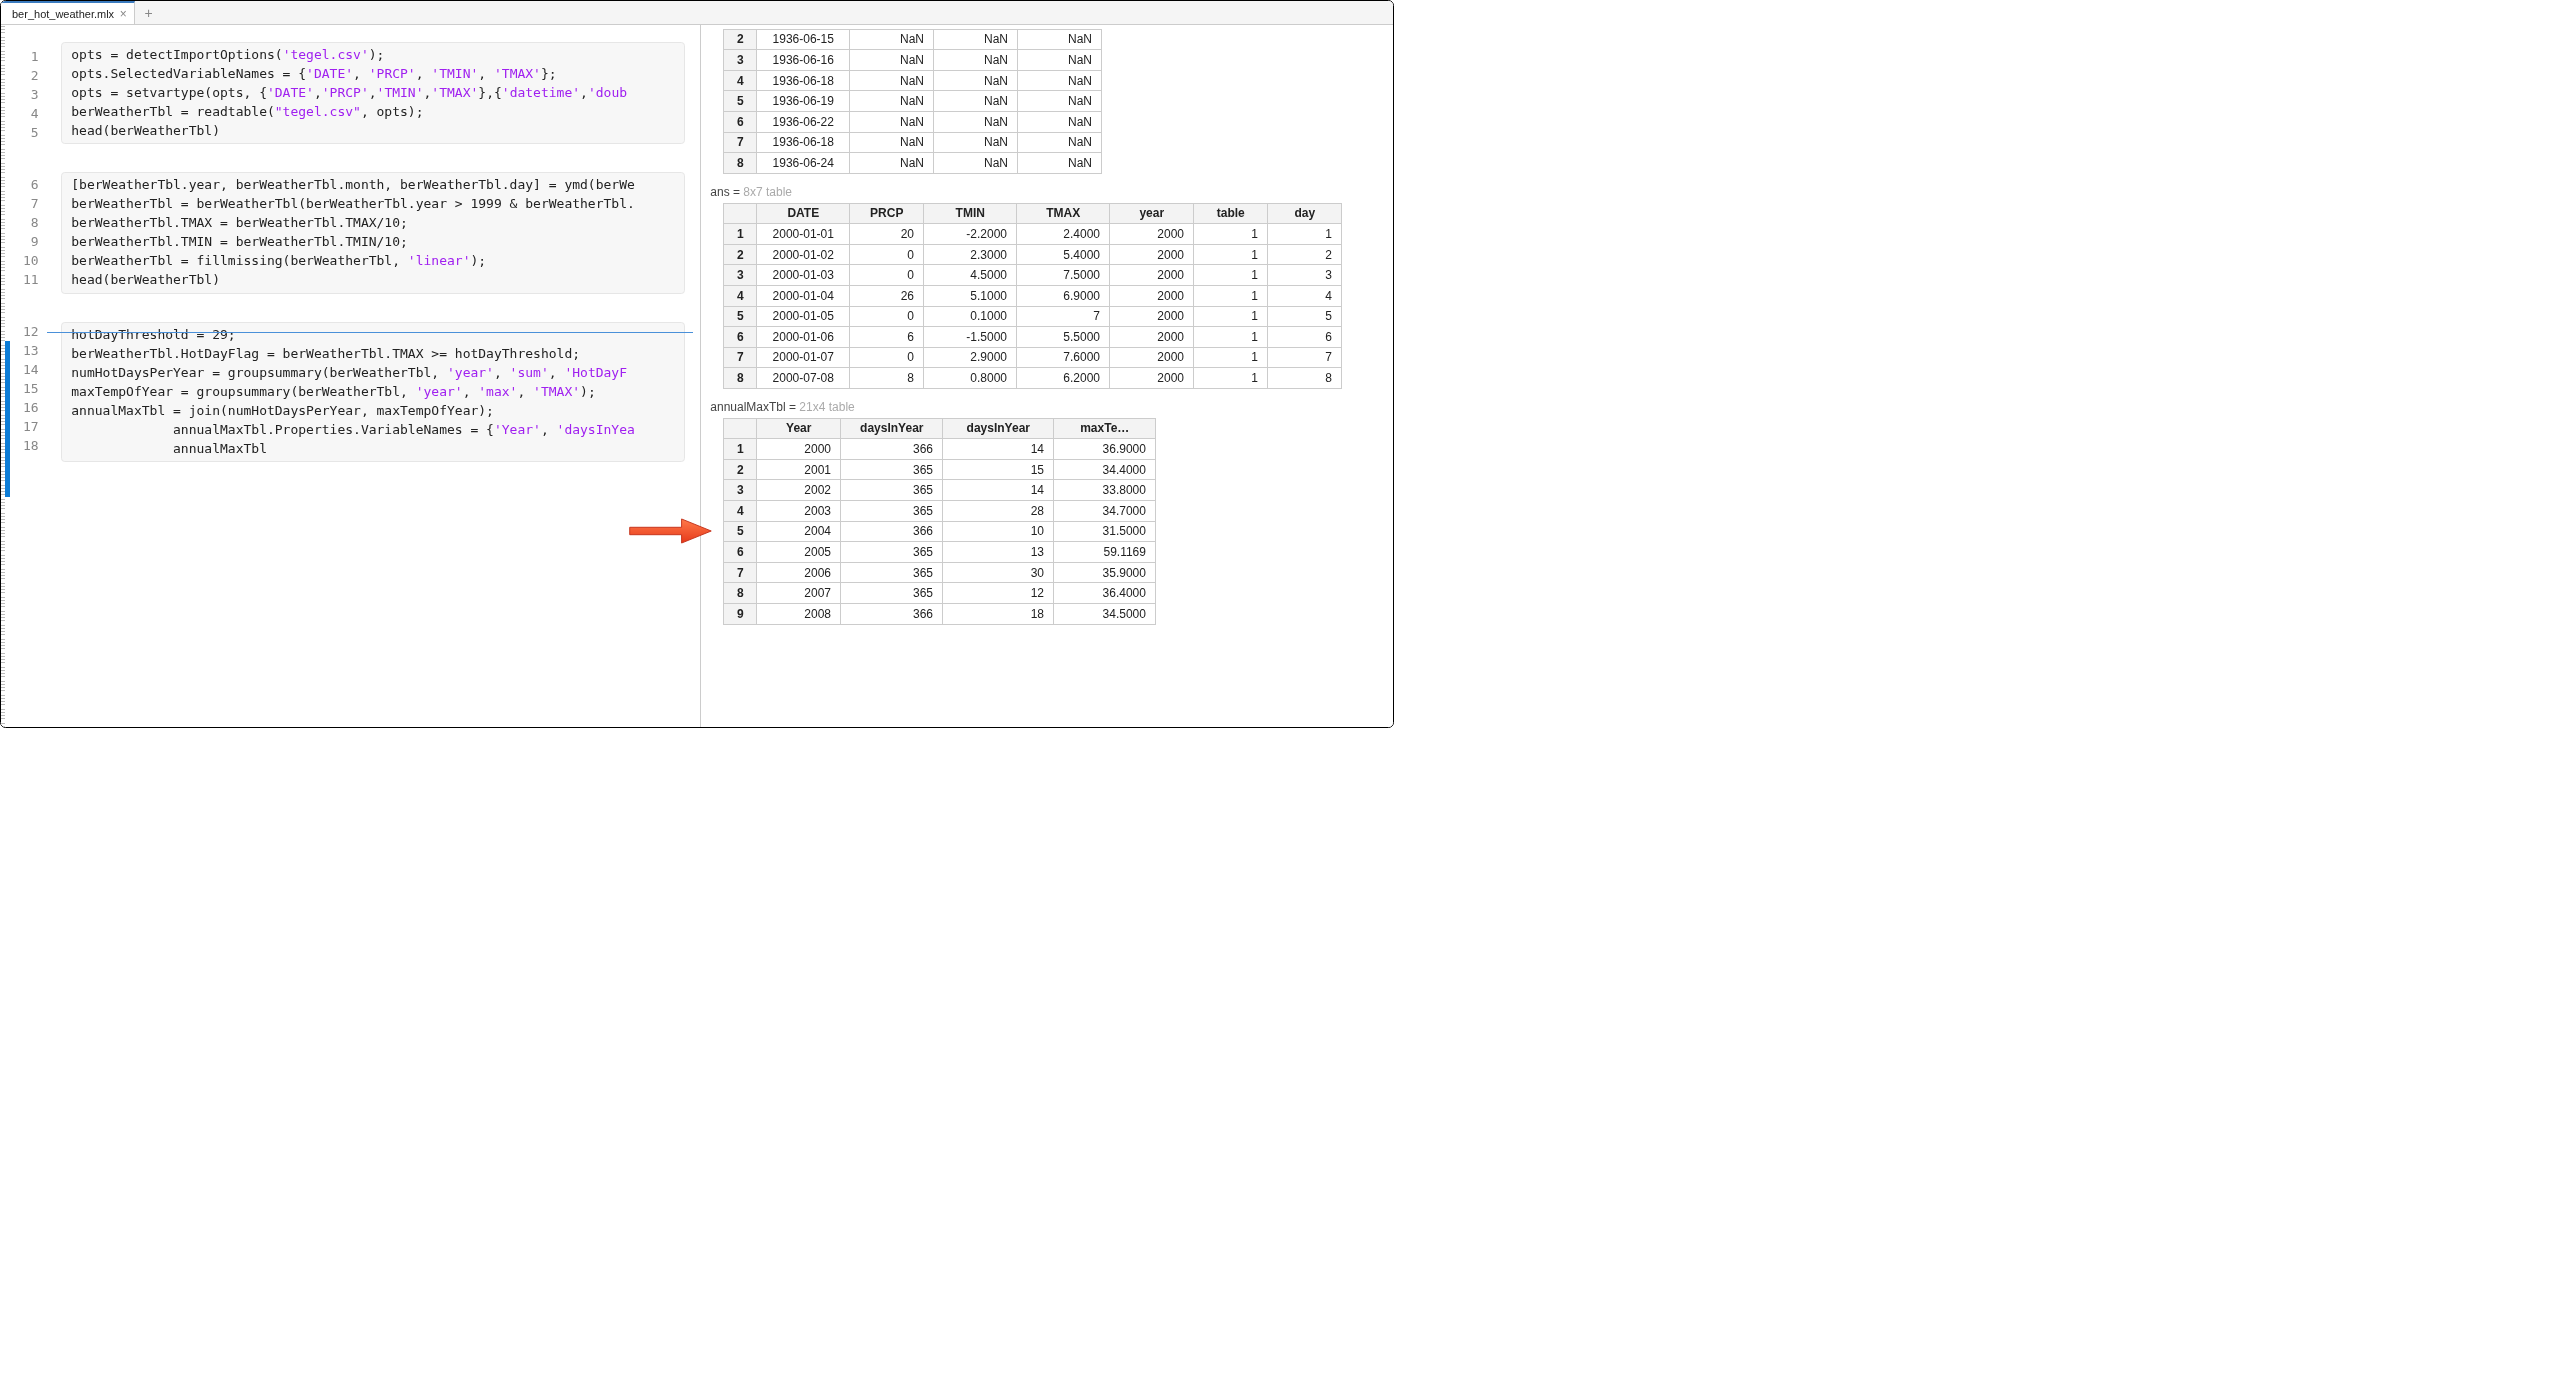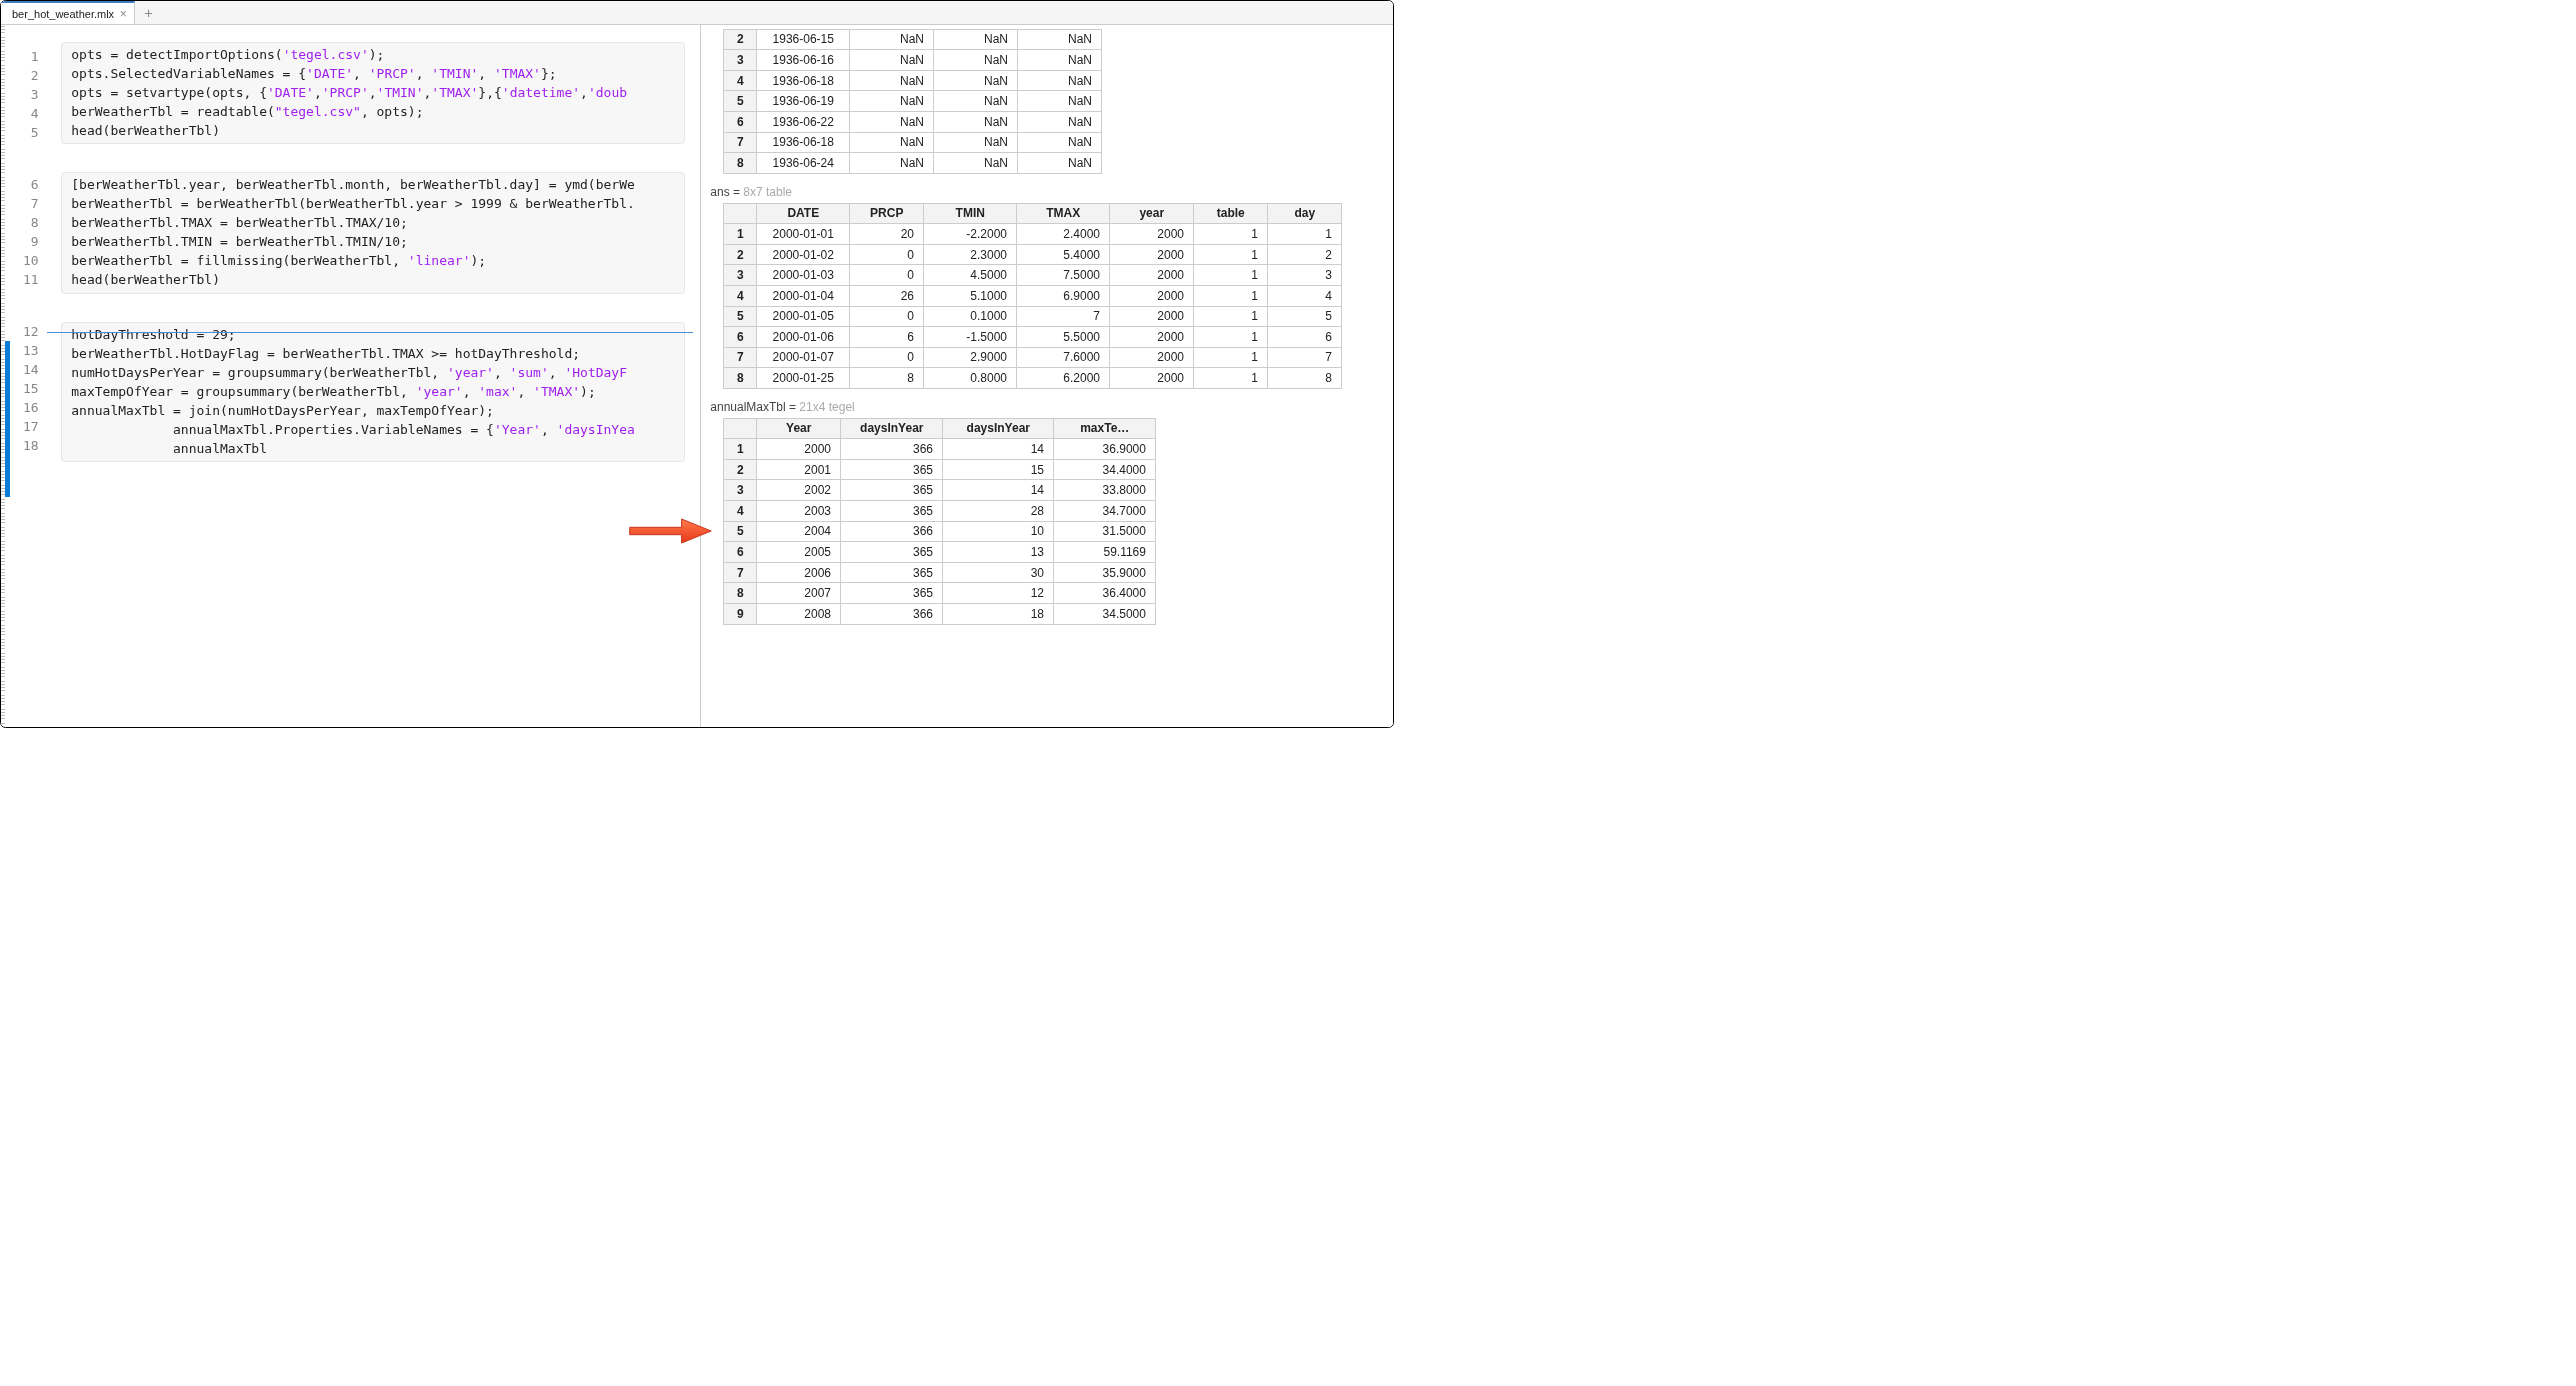--- a/index.html
+++ b/index.html
@@ -340,33 +340,33 @@
             <td class="" style="min-width:93px">2000-01-07</td>
             <td class="num" style="min-width:74px">0</td>
             <td class="num" style="min-width:93px">2.9000</td>
             <td class="num" style="min-width:93px">7.6000</td>
             <td class="num" style="min-width:84px">2000</td>
             <td class="num" style="min-width:74px">1</td>
             <td class="num" style="min-width:74px">7</td>
           </tr>
           <tr>
             <td class="rowhead">8</td>
-            <td class="" style="min-width:93px">2000-01-25</td>
+            <td class="" style="min-width:93px">2000-07-08</td>
             <td class="num" style="min-width:74px">8</td>
             <td class="num" style="min-width:93px">0.8000</td>
             <td class="num" style="min-width:93px">6.2000</td>
             <td class="num" style="min-width:84px">2000</td>
             <td class="num" style="min-width:74px">1</td>
             <td class="num" style="min-width:74px">8</td>
           </tr>
         </tbody>
       </table>
     <div class="varlabel">
       <span>annualMaxTbl</span> =
-      <span class="dim">21x4 tegel</span>
+      <span class="dim">21x4 table</span>
     </div>
     <table class="tbl" id="tbl3">
         <tbody>
           <tr>
             <th style="min-width:33px"></th>
             <th style="min-width:84px">Year</th>
             <th style="min-width:102px">daysInYear</th>
             <th style="min-width:111px">daysInYear</th>
             <th style="min-width:102px">maxTe…</th>
           </tr>

